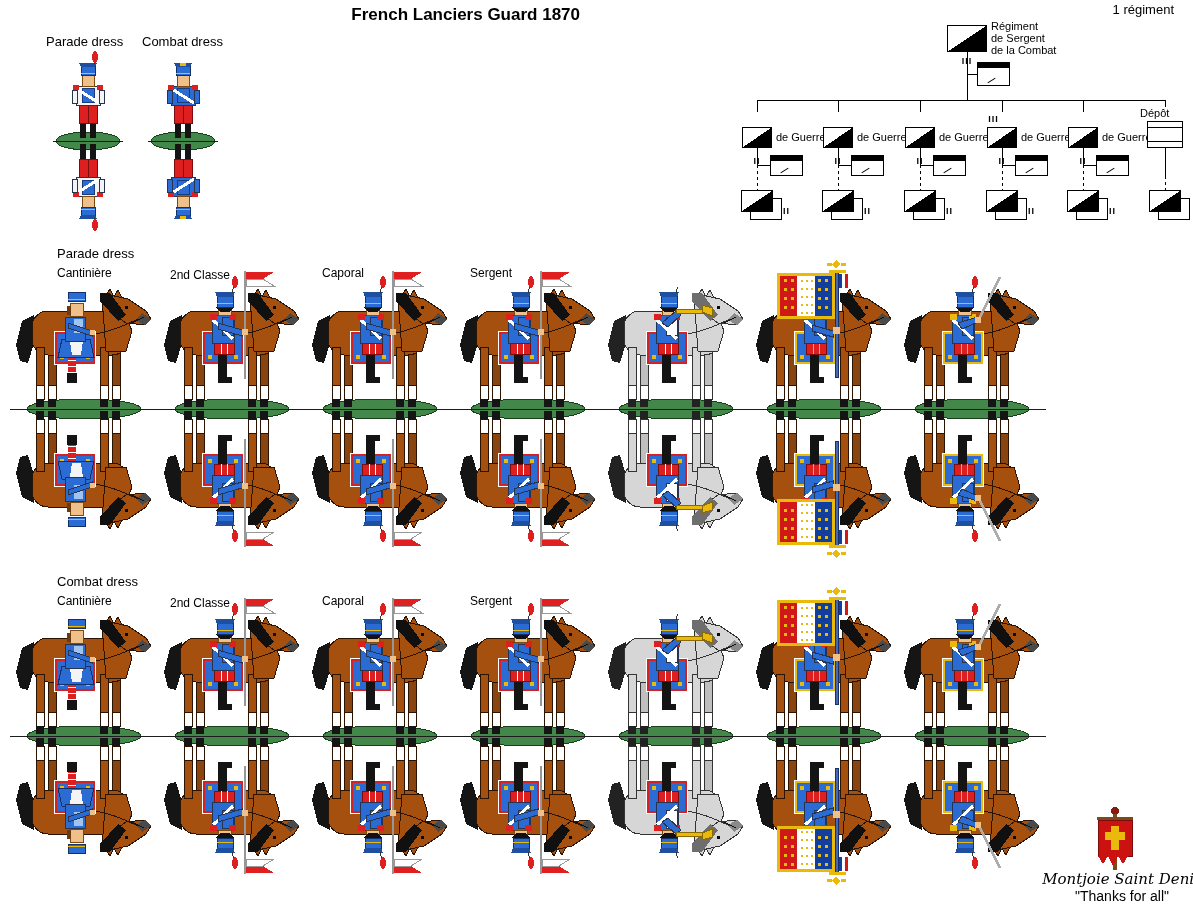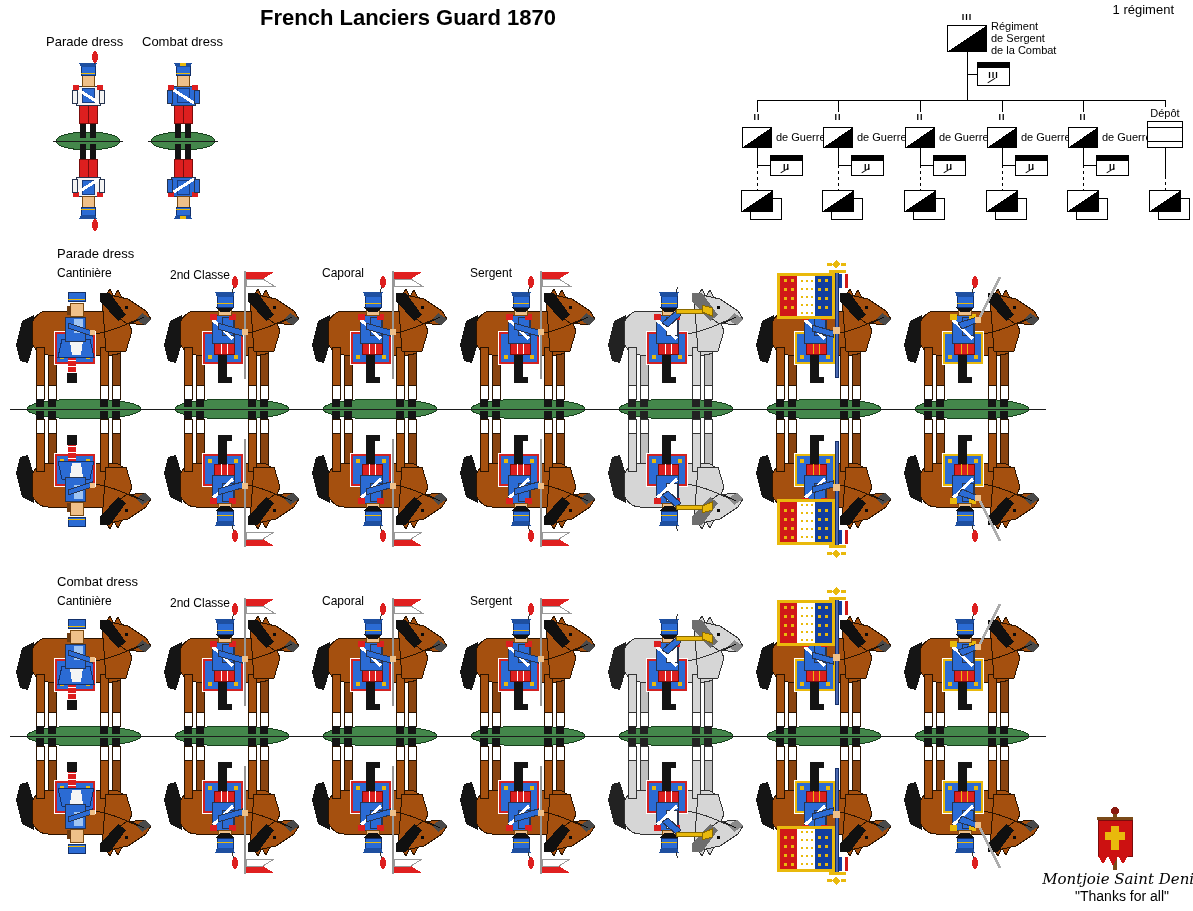--- a/index.html
+++ b/index.html
@@ -1,24 +1,24 @@
 <!DOCTYPE html>
 <html><head>
 <meta charset="utf-8">
 <style>
   html,body{margin:0;padding:0;}
   body{width:1193px;height:911px;position:relative;background:#fff;overflow:hidden;
        font-family:"Liberation Sans",sans-serif;color:#000;}
   .abs{position:absolute;}
-  .title{font-size:22px;font-weight:bold;text-align:left;}
+  .title{font-size:17px;font-weight:bold;text-align:right;}
   .note{font-size:13px;text-align:right;}
   .hdr{font-size:13px;text-align:center;}
   .figlbl{font-size:12px;}
   .orglbl{font-size:11px;line-height:12px;}
-  .ech{font-size:9px;font-weight:bold;letter-spacing:1px;text-align:center;}
+  .ech{font-size:9px;font-weight:bold;letter-spacing:1px;text-align:center;margin-top:44px;}
   .staff{position:absolute;width:33px;height:21px;border:1px solid #000;background:#fff;box-sizing:border-box;}
   .staff .bar{position:absolute;left:0;top:0;width:100%;height:5px;background:#000;}
   .staff .se{position:absolute;left:0;top:6px;width:100%;}
   .staff .slash{position:absolute;left:9px;bottom:4px;width:9px;height:1px;background:#000;transform:rotate(-32deg);}
   .motto{font-family:"DejaVu Serif",serif;font-style:italic;font-size:15px;text-align:center;}
   .thanks{font-size:14px;text-align:center;}
   svg{display:block;}
 </style>
 </head>
 <body>
@@ -215,21 +215,21 @@
           <div class="slash"></div>
         </div>
         <svg class="abs" style="left:332px;top:190px;" width="42" height="31" shape-rendering="crispEdges">
           <rect x="9.5" y="8.5" width="31" height="21" fill="#fff" stroke="#000"></rect>
           <rect x="0.5" y="0.5" width="31" height="21" fill="#fff" stroke="#000"></rect>
           <polygon points="0.5,21.5 31.5,21.5 31.5,0.5" fill="#000"></polygon>
         </svg>
       </div>
     </div>
 
-  <div class="abs orglbl" style="left:405px;top:107px;width:50px;text-align:center;">Dépôt</div>
+  <div class="abs orglbl" style="left:405px;top:107px;width:50px;">Dépôt</div>
   <svg class="abs" style="left:412px;top:121px;" width="36" height="27" shape-rendering="crispEdges">
     <rect x="0.5" y="0.5" width="35" height="26" fill="#fff" stroke="#000"></rect>
     <line x1="0.5" y1="6.5" x2="35.5" y2="6.5" stroke="#000"></line>
     <line x1="0.5" y1="20.5" x2="35.5" y2="20.5" stroke="#000"></line>
   </svg>
   <svg class="abs" style="left:414px;top:190px;" width="42" height="31" shape-rendering="crispEdges">
     <rect x="9.5" y="8.5" width="31" height="21" fill="#fff" stroke="#000"></rect>
     <rect x="0.5" y="0.5" width="31" height="21" fill="#fff" stroke="#000"></rect>
     <polygon points="0.5,21.5 31.5,21.5 31.5,0.5" fill="#000"></polygon>
   </svg>

